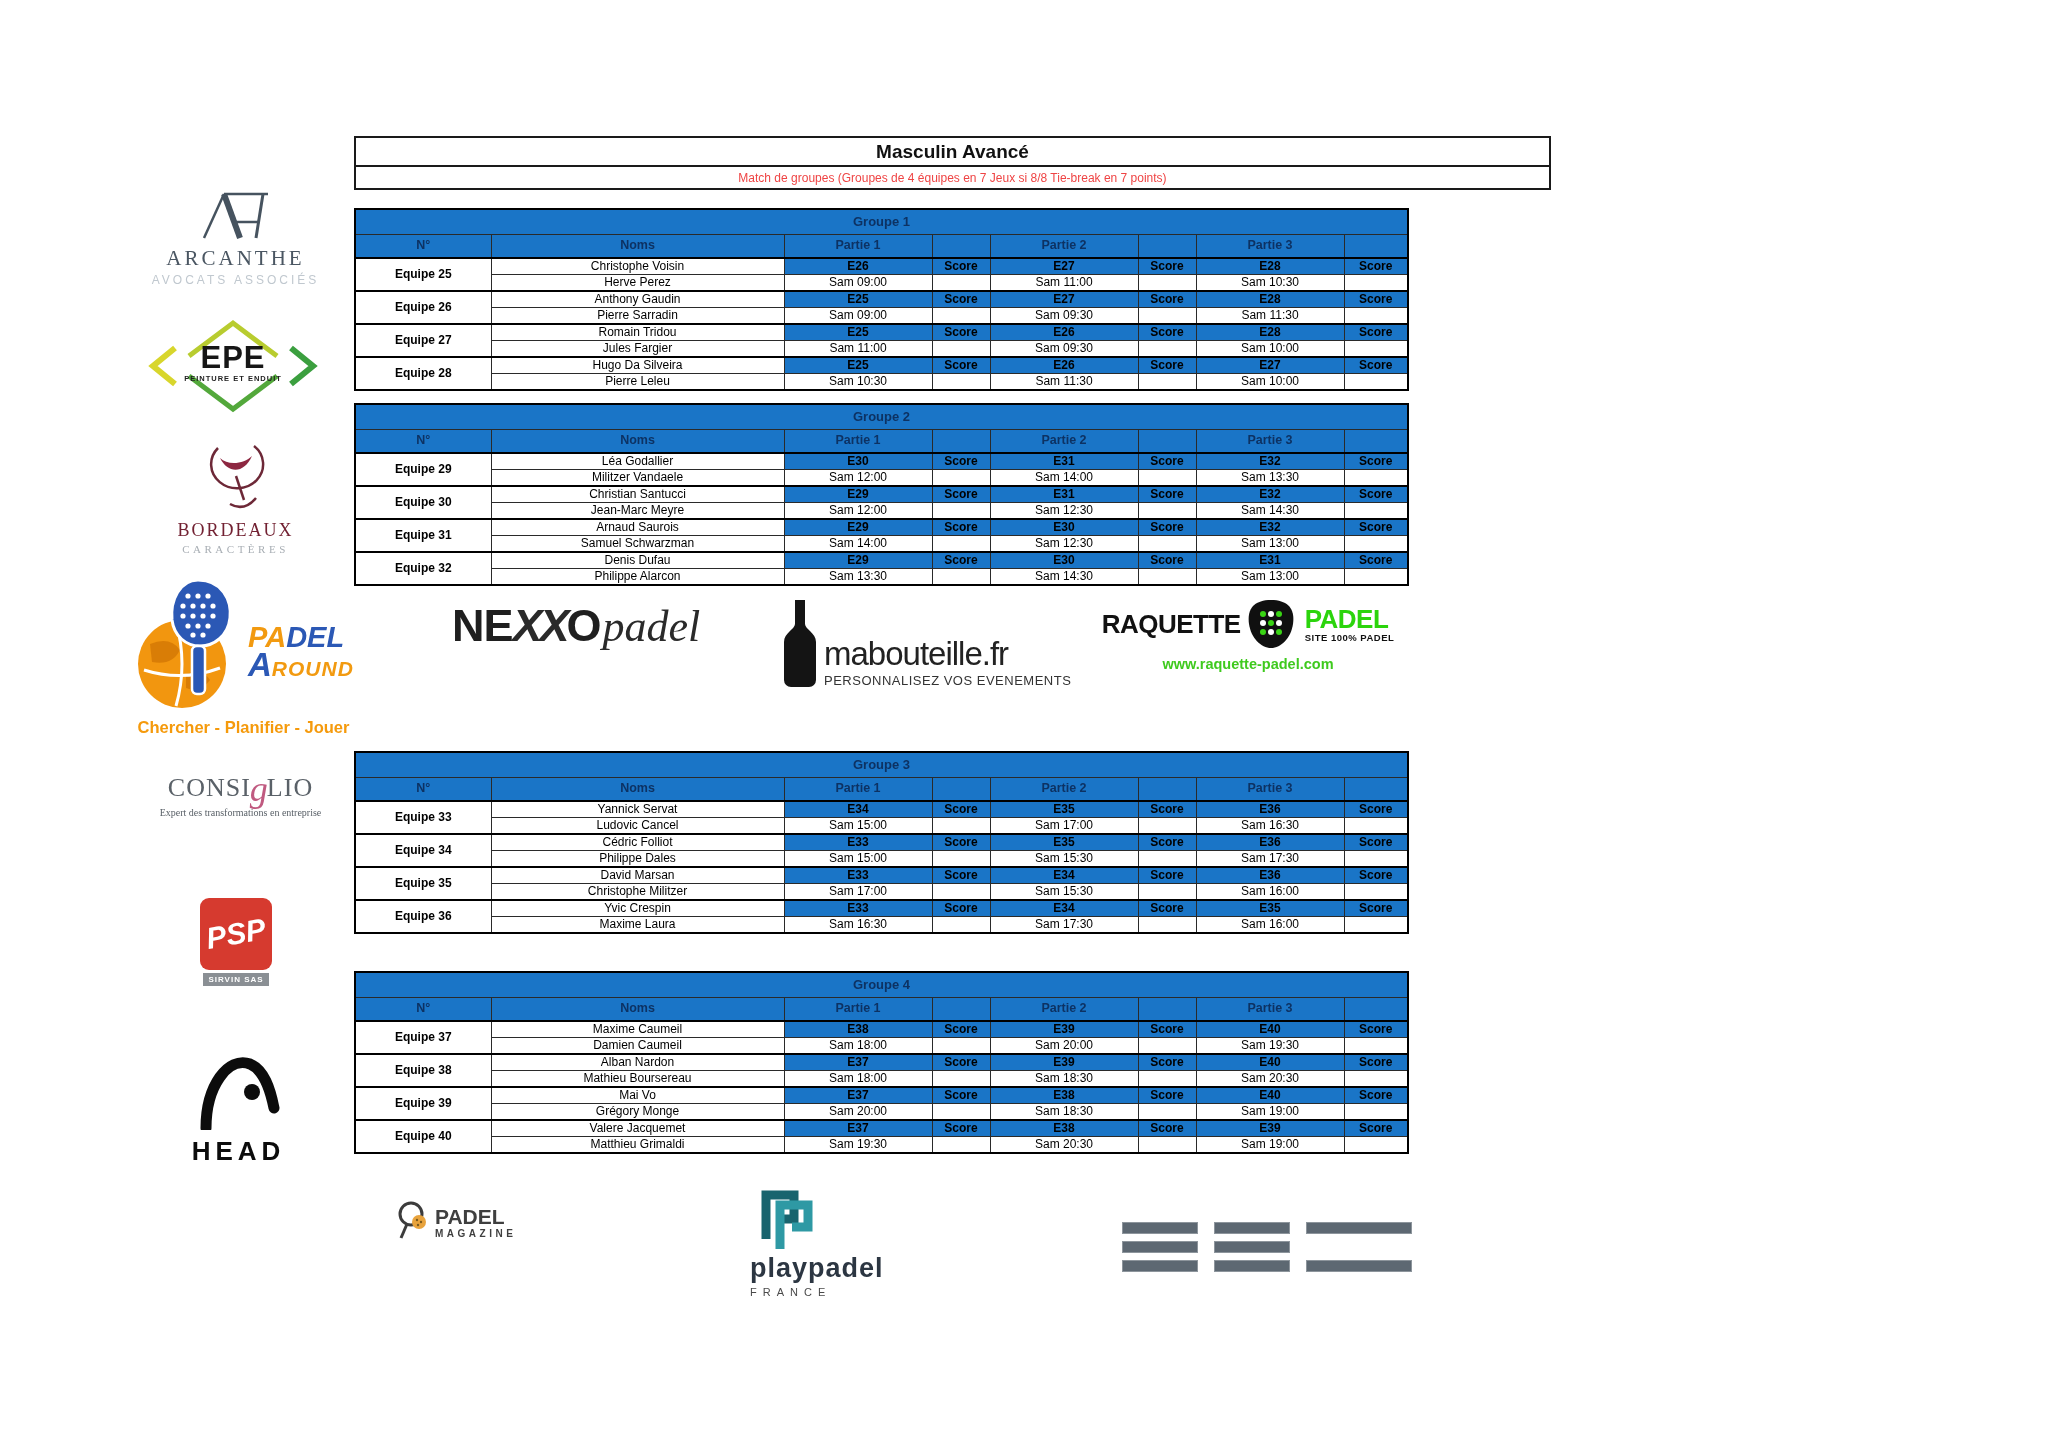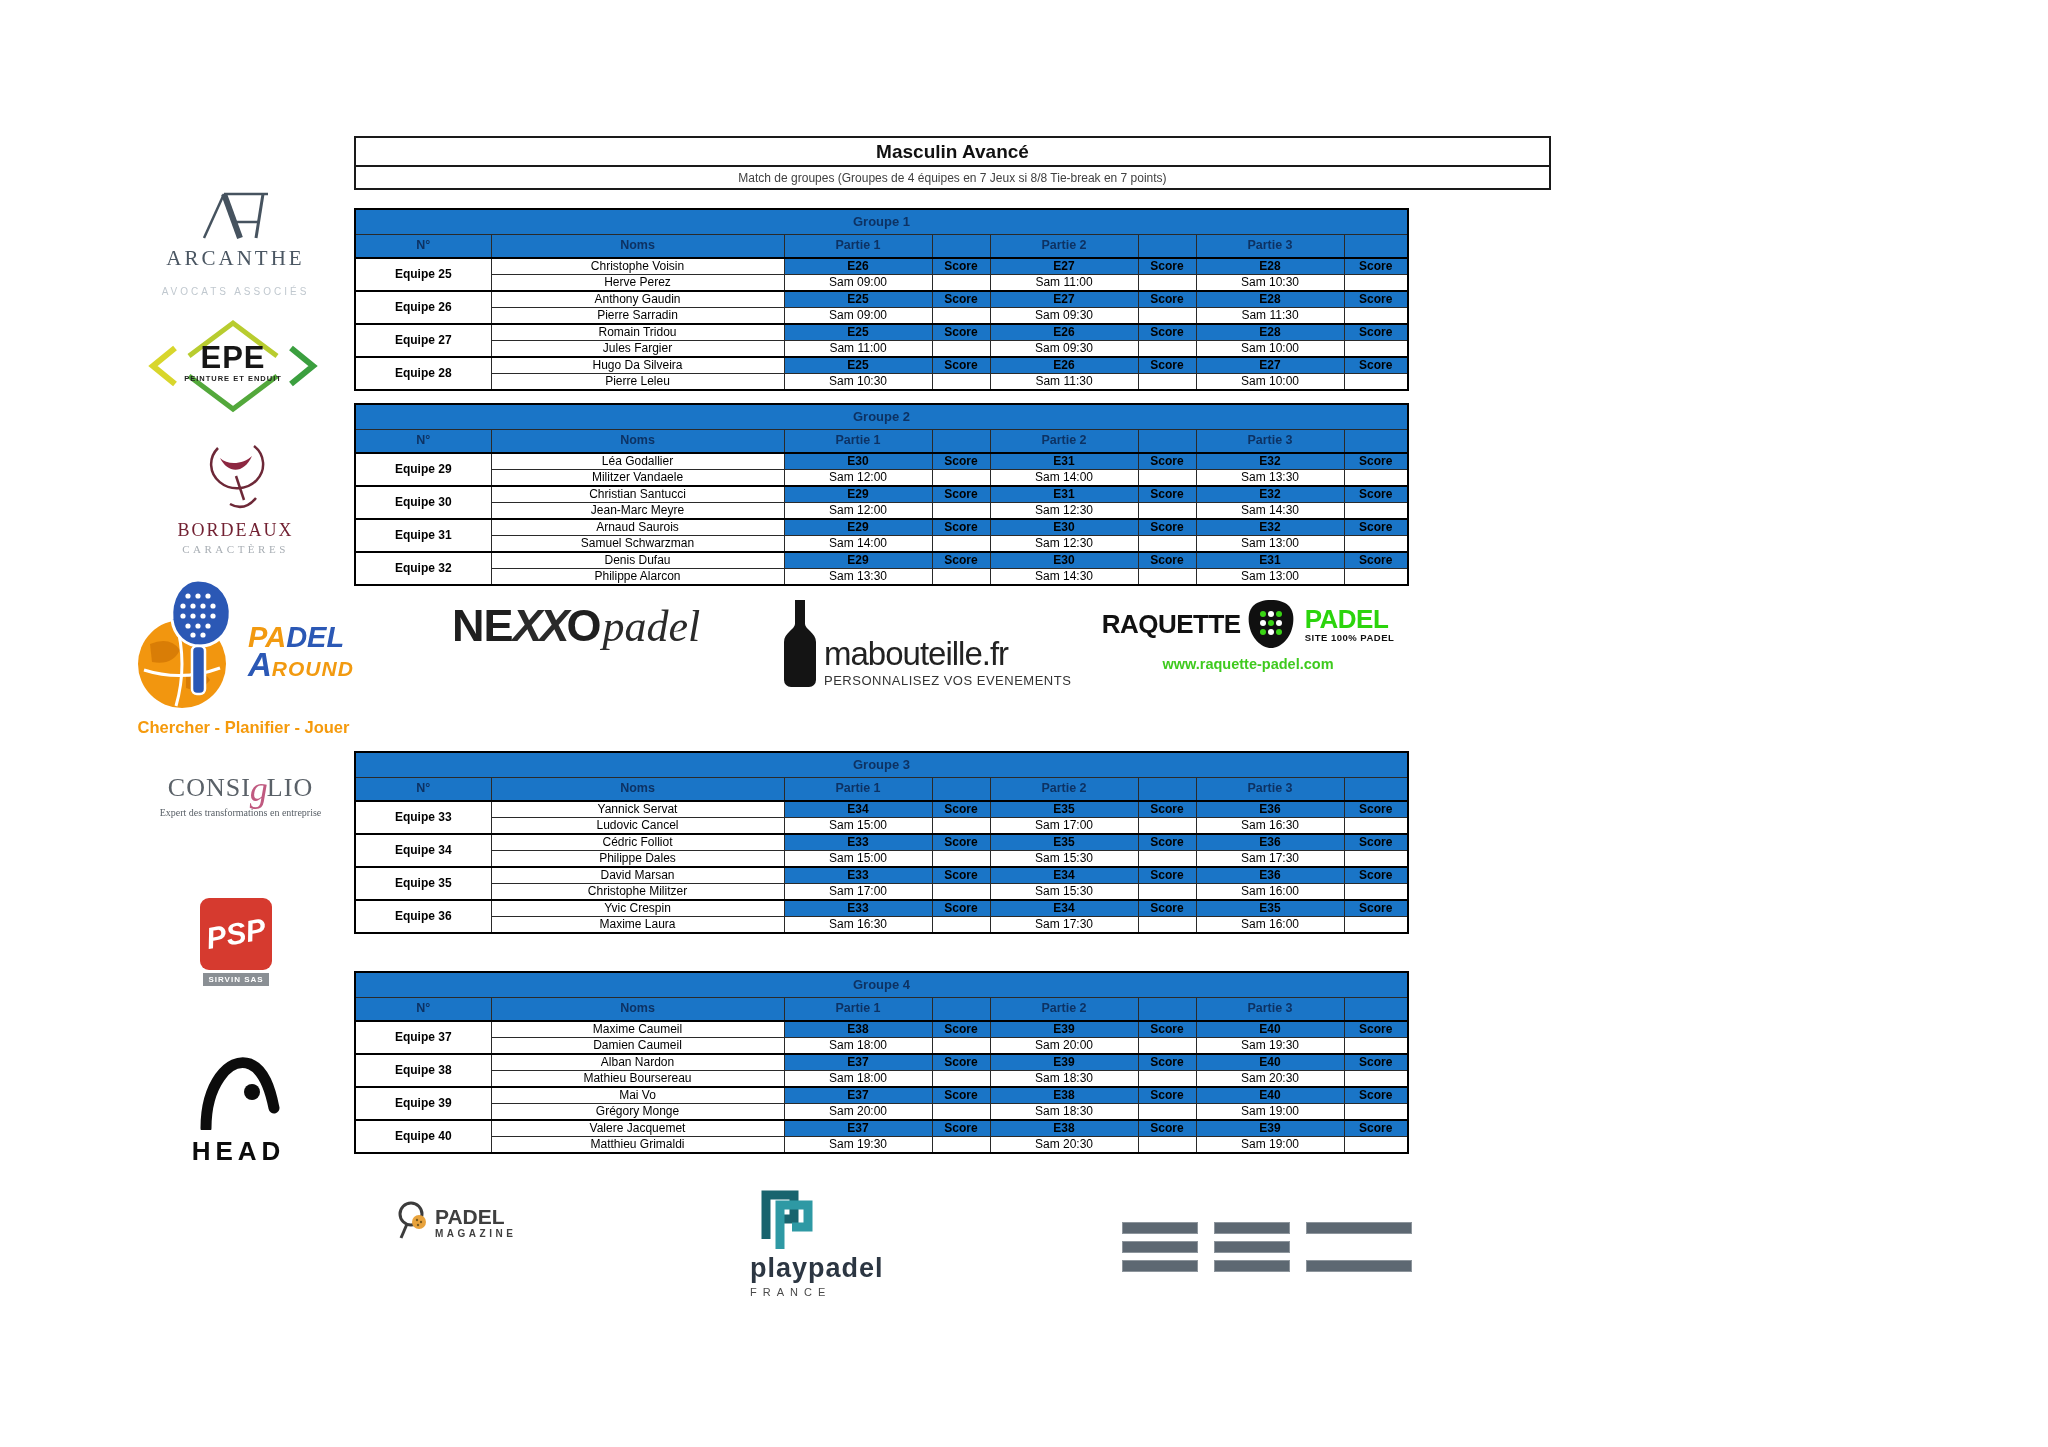--- a/index.html
+++ b/index.html
@@ -1,21 +1,21 @@
 <!DOCTYPE html>
 <html><head>
 <meta charset="utf-8">
 <style>
   html,body{margin:0;padding:0;background:#fff;}
   #page{position:relative;width:2048px;height:1447px;background:#ffffff;font-family:"Liberation Sans",sans-serif;overflow:hidden;}
 
   
   .titlebox{position:absolute;left:354px;top:136px;width:1197px;}
   .titlemain{border:2px solid #1a1a1a;height:27px;display:flex;align-items:center;justify-content:center;font-size:19px;font-weight:bold;color:#111;}
-  .titlesub{border:2px solid #1a1a1a;border-top:none;height:21px;display:flex;align-items:center;justify-content:center;font-size:12px;color:#404040;}
+  .titlesub{border:2px solid #1a1a1a;border-top:none;height:21px;display:flex;align-items:center;justify-content:center;font-size:12px;color:#ef4444;}
 
   
   .grpwrap{position:absolute;left:354px;}
   #g1{top:208px}#g2{top:403px}#g3{top:751px}#g4{top:971px}
   table.grp{border-collapse:collapse;table-layout:fixed;width:1053px;border:2px solid #000000;}
   table.grp td{border:1px solid #2a2a2a;padding:0;margin:0;text-align:center;white-space:nowrap;overflow:hidden;line-height:1.05;}
   tr.ghead td{background:#1a75c7;color:#0d3263;font-weight:bold;font-size:13px;height:24px;}
   tr.chead td{background:#1a75c7;color:#0d3263;font-weight:bold;font-size:12.5px;height:22px;}
   td.equipe{background:#1a75c7;color:#0d3263;font-weight:bold;font-size:12px;}
   td.match,td.scorelbl{background:#1a75c7;color:#0d3263;font-weight:bold;font-size:11.5px;}
@@ -24,21 +24,21 @@
   tr.teamtop td{border-top:2px solid #000;}
   td.p1{border:2px solid #000;font-size:12px;}
   td.p2,td.time{font-size:12px;}
 
   
   .logo{position:absolute;}
 
   
   .arcanthe{left:148px;top:190px;width:175px;text-align:center;}
   .arcanthe .nm{font-family:"Liberation Serif",serif;font-size:21px;letter-spacing:3px;color:#4a5662;margin-top:2px;text-align:center;}
-  .arcanthe .tg{font-size:10px;letter-spacing:3px;color:#c0c8cf;margin-top:15px;}
+  .arcanthe .tg{font-size:12px;letter-spacing:3px;color:#c0c8cf;margin-top:2px;}
 
   
   .epe{left:143px;top:316px;width:180px;height:100px;}
   .epe .txt{position:absolute;left:0;top:26px;width:100%;text-align:center;}
   .epe .nm{font-size:31px;font-weight:900;color:#161616;letter-spacing:1px;line-height:1;}
   .epe .tg{font-size:7.5px;font-weight:bold;color:#222;letter-spacing:1px;margin-top:1px;}
 
   
   .bordeaux{left:158px;top:438px;width:155px;text-align:center;}
   .bordeaux .nm{font-family:"Liberation Serif",serif;font-size:18px;letter-spacing:2px;color:#722132;margin-top:2px;}

